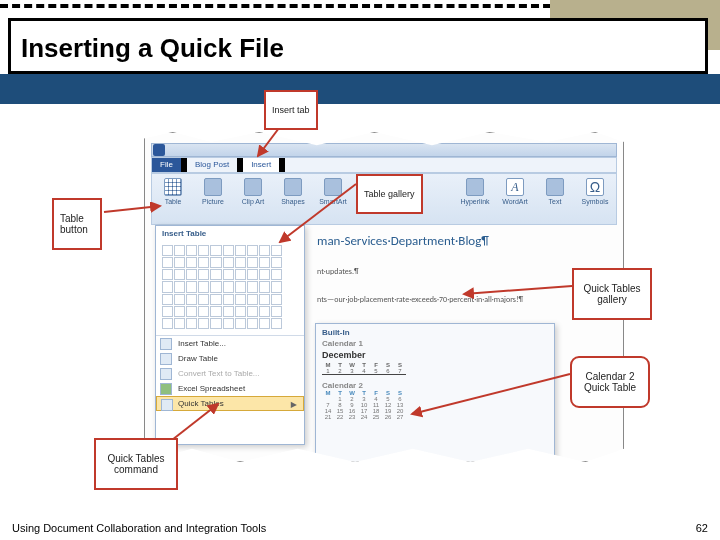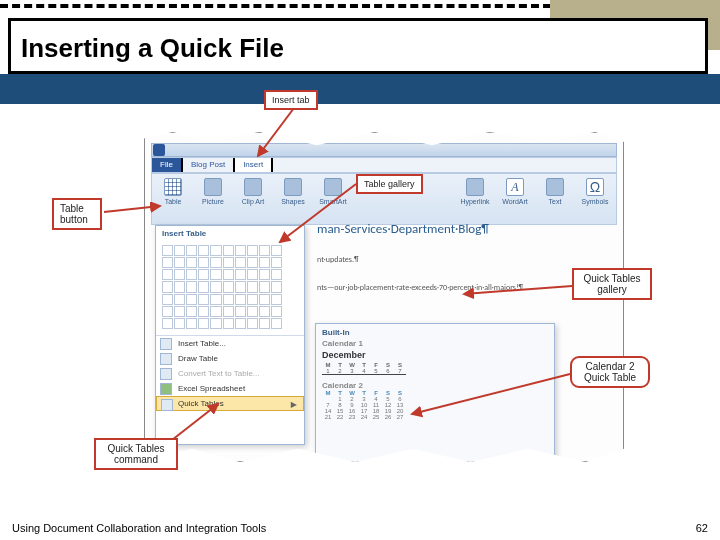--- a/index.html
+++ b/index.html
@@ -27,21 +27,21 @@
     clip-path: polygon(0% 2%, 6% 0%, 14% 3%, 24% 0%, 36% 4%, 48% 0%, 60% 4%, 72% 0%, 84% 3%, 94% 0%, 100% 3%, 100% 96%, 92% 100%, 80% 96%, 68% 100%, 56% 96%, 44% 100%, 32% 96%, 20% 100%, 10% 96%, 0% 100%);
     box-shadow: 0 4px 10px rgba(0,0,0,.3);
   }
 
   
   .word-header { position:absolute; top:10px; left:6px; right:6px; height:14px; background:linear-gradient(#d9e4f1,#c2d4ea); border:1px solid #9fb6d4; }
   .word-logo { position:absolute; top:11px; left:8px; width:12px; height:12px; background:#2b579a; border-radius:2px; }
 
   
   .ribbon-tabs { position:absolute; top:24px; left:6px; right:6px; height:16px; display:flex; font-size:8px; background:#eef3fa; border:1px solid #b8cbe2; }
-  .ribbon-tabs .tab { padding:2px 8px; color:#2b579a; border-right:2px solid #000000; }
+  .ribbon-tabs .tab { padding:2px 8px; color:#2b579a; border-right:6px solid #000000; }
   .ribbon-tabs .tab.file { background:#2b579a; color:#fff; }
   .ribbon-tabs .tab.active { background:#fff; }
 
   
   .ribbon { position:absolute; top:40px; left:6px; right:6px; height:52px; background:linear-gradient(#e9f0f9,#d6e3f2); border:1px solid #b8cbe2; display:flex; align-items:flex-start; padding:4px 6px; gap:10px; font-size:7px; color:#375d8a; }
   .rbtn { display:flex; flex-direction:column; align-items:center; gap:2px; width:30px; }
   .rbtn .ic { width:18px; height:18px; background:#a9c0dd; border:1px solid #7d9bc0; border-radius:2px; }
   .rbtn.table .ic { background:repeating-linear-gradient(#fff,#fff 3px,#7d9bc0 3px,#7d9bc0 4px), repeating-linear-gradient(90deg,#fff,#fff 3px,#7d9bc0 3px,#7d9bc0 4px); background-blend-mode:multiply; }
   .rbtn.wordart .ic { background:#fff; }
   .rbtn.omega .ic { background:#fff; font-size:14px; line-height:16px; text-align:center; color:#375d8a; }
@@ -64,26 +64,26 @@
   .cal .cname { color:#888; font-weight:bold; }
   .cal .month { font-size:9px; font-weight:bold; margin:2px 0; }
   .cal table { border-collapse:collapse; font-size:6px; color:#666; }
   .cal td, .cal th { width:12px; text-align:center; padding:0 1px; }
   .cal .line-bot td { border-bottom:1px solid #444; }
   .cal2 .month { color:#4a8bbd; text-align:center; letter-spacing:2px; }
   .cal2 th { color:#4a8bbd; }
   .cal2 td { color:#777; }
 
   
-  .docbody { position:absolute; top:88px; left:172px; right:20px; font-size:10px; color:#333; font-family: Calibri, Arial, sans-serif; }
+  .docbody { position:absolute; top:100px; left:172px; right:20px; font-size:10px; color:#333; font-family: Calibri, Arial, sans-serif; }
   .docbody .heading { font-size:13px; color:#2a5d8f; white-space:nowrap; }
   .docbody p { margin-top:18px; font-size:8px; color:#555; white-space:nowrap; }
 
   
-  .callout { position:absolute; background:#fff; border:2px solid #c0392b; padding:3px 6px; font-size:10px; color:#222; z-index:5; }
+  .callout { position:absolute; background:#fff; border:2px solid #c0392b; padding:13px 6px; font-size:10px; color:#222; z-index:5; }
   .callout.small { font-size:9px; }
 
   
   .arrow-svg { position:absolute; z-index:4; pointer-events:none; }
 
   
   .footer { position:absolute; bottom:6px; left:12px; right:12px; font-size:11px; display:flex; justify-content:space-between; }
 </style>
 </head>
 <body>

